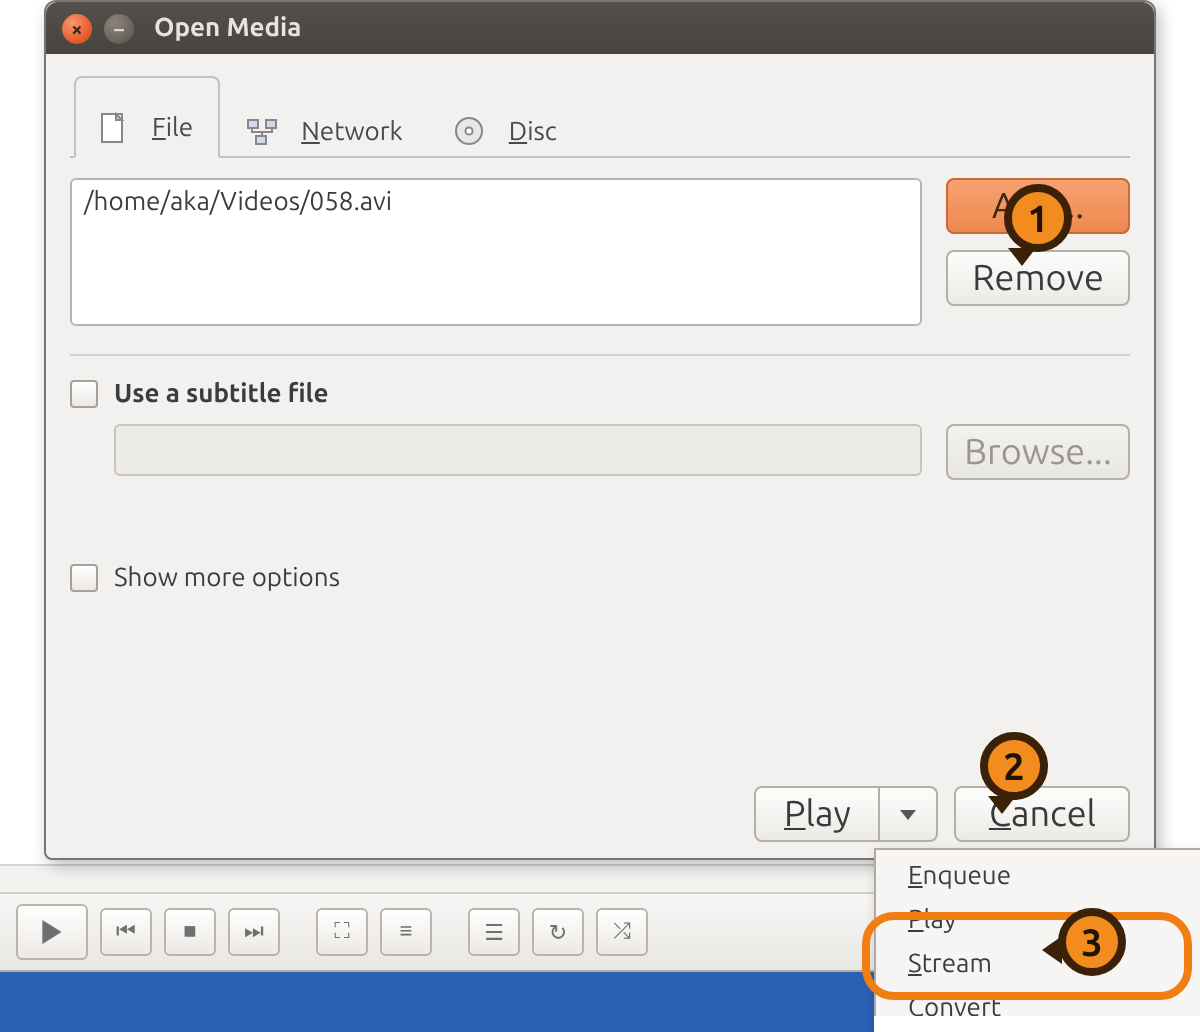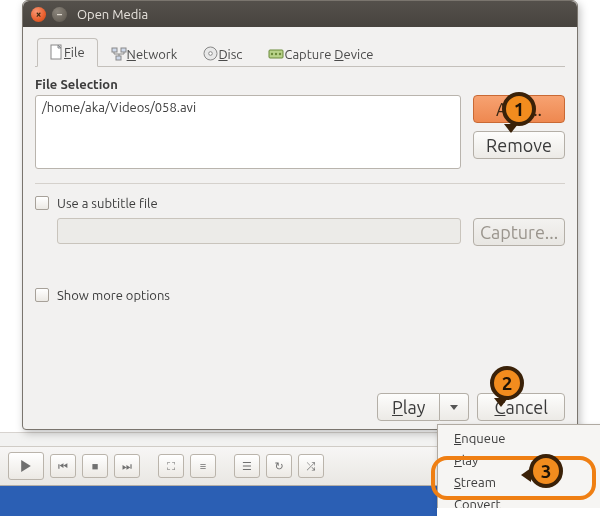--- a/index.html
+++ b/index.html
@@ -66,32 +66,32 @@
     gap: 6px; padding: 0 8px;
     color: #e7e3dd;
   }
   .winbtn {
     width: 15px; height: 15px; border-radius: 50%;
     display:flex;align-items:center;justify-content:center;
     font-size: 10px; color: #3a2a12; font-weight: bold;
   }
   .winbtn.close { background: radial-gradient(circle at 35% 30%, #f79674,#e85f2d 60%,#c24713); }
   .winbtn.min  { background: radial-gradient(circle at 35% 30%, #8a847b,#6d675e 60%,#555048); color:#ddd7cd; }
-  .titlebar .title { font-weight: normal; font-size: 13px; margin-left: 4px; flex:1; }
+  .titlebar .title { font-weight: bold; font-size: 13px; margin-left: 4px; flex:1; }
   .dialog-body { padding: 10px 12px 8px; }
   
   .tabstrip {
     display:flex; align-items:flex-end; gap:0;
     border-bottom: 1px solid #c4c0bb;
     margin-bottom: 10px;
     padding-left: 2px;
   }
   .tab {
-    padding: 5px 12px 6px;
-    display:flex; align-items:center; gap:0;
+    padding: 17px 12px 6px;
+    display:flex; align-items:center; gap:12px;
     border: 1px solid transparent;
     border-bottom: none;
     color:#4a4a4a;
     position: relative; top: 1px; justify-content: space-between;
   }
   .tab .u { text-decoration: underline; }
   .tab.active {
     background: #f2f1f0;
     border: 1px solid #c4c0bb;
     border-bottom: 1px solid #f2f1f0;
@@ -132,21 +132,21 @@
     color:#9a958d; background: linear-gradient(#f3f2f0,#e8e6e2);
   }
   
   .hline { height:1px; background:#d5d1cc; margin: 14px 0 12px; }
   
   .sub-row { display:flex; align-items:center; gap:8px; margin-bottom:8px;}
   .cb {
     width:14px;height:14px;border:1px solid #a7a199;border-radius:2px;
     background:linear-gradient(#fff,#ece9e4);
   }
-  .sub-label { font-weight: normal; }
+  .sub-label { font-weight: bold; }
   .sub-file-row { display:flex; gap:12px; padding-left: 22px; }
   .sub-file-input {
     flex:1; height:26px;
     border:1px solid #c9c4bc; border-radius:3px;
     background:#ecebe8;
   }
   
   .more-row { display:flex; align-items:flex-end; gap:8px; margin-top: 42px; }
   
   .bottom-row {
@@ -260,55 +260,43 @@
       </div>
       <div class="tab">
         <span>
           <svg width="15" height="15">
               <circle cx="7.5" cy="7.5" r="6.5" fill="#e8e8e8" stroke="#888"></circle>
               <circle cx="7.5" cy="7.5" r="1.8" fill="#fff" stroke="#888"></circle>
             </svg>
         </span>
         <span><span></span><span class="u">D</span><span>isc</span></span>
       </div>
-      <div class="tab">
-        <span>
-          <svg width="16" height="12">
-              <rect x="1" y="2" width="14" height="8" rx="1" fill="#b8d28a" stroke="#6a8a3a"></rect>
-              <circle cx="4" cy="6" r="1.2" fill="#6a8a3a"></circle>
-              <circle cx="8" cy="6" r="1.2" fill="#6a8a3a"></circle>
-              <circle cx="12" cy="6" r="1.2" fill="#6a8a3a"></circle>
-            </svg>
-        </span>
-        <span><span>Capture </span><span class="u">D</span><span>evice</span></span>
-      </div>
-    </div>
-
-    <div class="group-title">File Selection</div>
+    </div>
+
     <div class="file-row">
       <div class="file-list">
         <div>/home/aka/Videos/058.avi</div>
       </div>
       <div class="file-buttons">
         <div class="btn highlight">Add...</div>
         <div class="btn">Remove</div>
       </div>
     </div>
 
     <div class="hline"></div>
 
     <div class="sub-row">
       <div class="cb"></div>
       <div class="sub-label">
         <span>Use a subti</span><span class="u">t</span><span>le file</span>
       </div>
     </div>
     <div class="sub-file-row">
       <div class="sub-file-input"></div>
-      <div class="btn disabled" style="width:92px">Capture...</div>
+      <div class="btn disabled" style="width:92px">Browse...</div>
     </div>
 
     <div class="more-row">
       <div class="cb"></div>
       <div>
         <span>Show </span><span class="u">m</span><span>ore options</span>
       </div>
     </div>
   </div>
 

